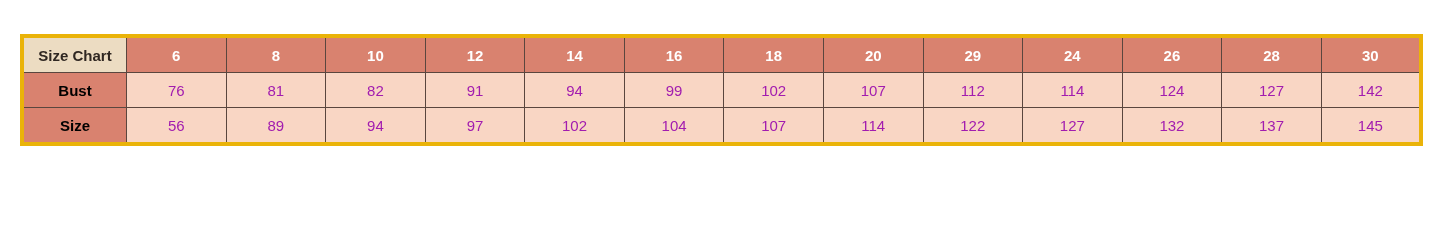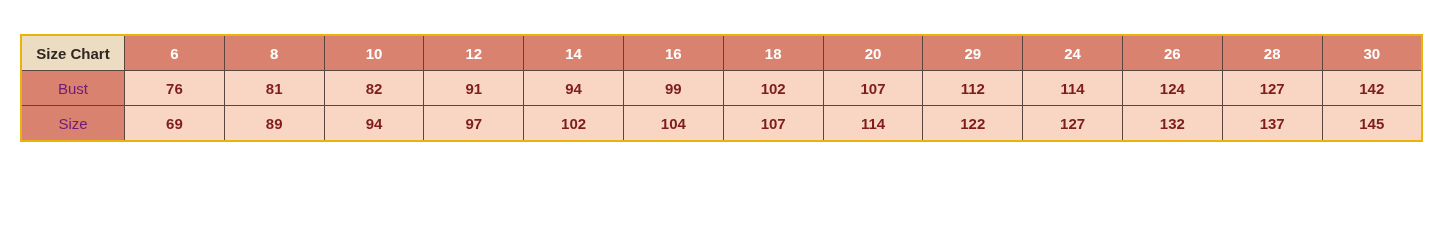--- a/index.html
+++ b/index.html
@@ -16,21 +16,21 @@
   #chart-wrap {
     position: absolute;
     left: 20px;
     top: 34px;
     width: 1403px;
   }
   table.size-chart {
     border-collapse: collapse;
     table-layout: fixed;
     width: 1403px;
-    border: 2px solid #eab308;
+    border: 4px solid #eab308;
   }
   table.size-chart td {
     border: 1px solid #5a463e;
     height: 34px;
     padding: 0;
     text-align: center;
     vertical-align: middle;
     font-size: 15px;
     line-height: 1;
   }
@@ -45,30 +45,30 @@
   
   td.size-header {
     background: #d9826f;
     color: #ffffff;
     font-weight: bold;
     font-size: 15px;
   }
   
   td.row-label {
     background: #d9826f;
-    color: #701a75;
-    font-weight: normal;
+    color: #000000;
+    font-weight: bold;
     font-size: 15px;
     width: 102px;
   }
   
   td.value-cell {
     background: #f9d6c4;
-    color: #7f1d1d;
-    font-weight: bold;
+    color: #a21caf;
+    font-weight: normal;
     font-size: 15px;
   }
 </style>
 </head>
 <body>
 
 <div id="chart-wrap">
   <table class="size-chart">
     <tbody>
       <tr>
@@ -98,21 +98,21 @@
         <td class="value-cell">102</td>
         <td class="value-cell">107</td>
         <td class="value-cell">112</td>
         <td class="value-cell">114</td>
         <td class="value-cell">124</td>
         <td class="value-cell">127</td>
         <td class="value-cell">142</td>
       </tr>
       <tr>
         <td class="row-label">Size</td>
-        <td class="value-cell">69</td>
+        <td class="value-cell">56</td>
         <td class="value-cell">89</td>
         <td class="value-cell">94</td>
         <td class="value-cell">97</td>
         <td class="value-cell">102</td>
         <td class="value-cell">104</td>
         <td class="value-cell">107</td>
         <td class="value-cell">114</td>
         <td class="value-cell">122</td>
         <td class="value-cell">127</td>
         <td class="value-cell">132</td>

